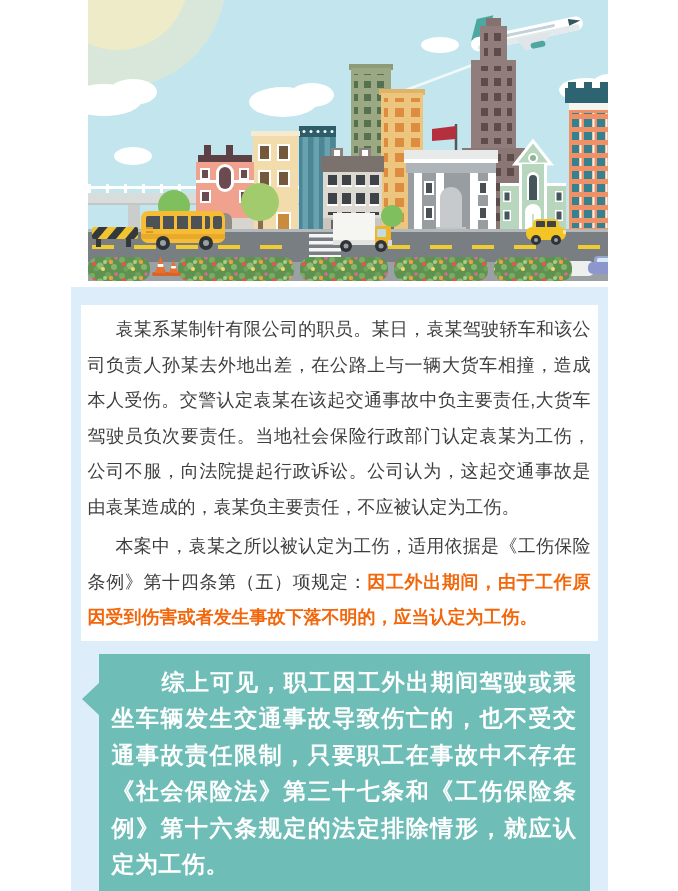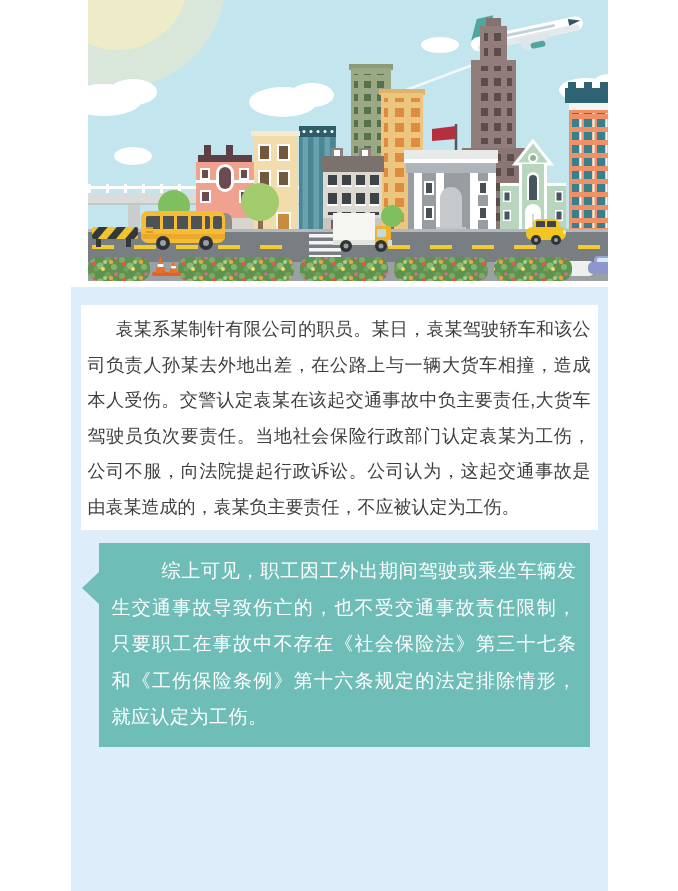--- a/index.html
+++ b/index.html
@@ -8,21 +8,21 @@
   .hero{height:287px;background:#ffffff;}
   .hero svg{display:block;margin-left:17px;}
   .lower{position:absolute;top:287px;left:0;right:0;bottom:0;background:#ddeefa;}
   .card{margin:18px 10px 0 10px;background:#ffffff;padding:7px 7px 5px 7px;}
   .card p{margin:0 0 4px 0;font-size:18px;line-height:35.5px;letter-spacing:0;color:#3e3e3e;
           text-indent:28px;text-align:justify;word-break:break-all;}
   .card p:last-child{margin-bottom:0;}
   .hl{color:#f2670c;font-weight:bold;}
   .callout{position:relative;margin:13px 18px 0 28px;background:#6ebdb7;color:#ffffff;
            padding:10px 13px 11px 13px;}
-  .callout p{margin:0;font-size:19px;font-weight:normal;line-height:36.5px;letter-spacing:.5px;
+  .callout p{margin:0;font-size:23px;font-weight:bold;line-height:36.5px;letter-spacing:.5px;
              text-indent:50px;text-align:justify;word-break:break-all;}
   .callout .arrow{position:absolute;left:-17px;top:28px;width:0;height:0;
                   border-top:17px solid transparent;border-bottom:17px solid transparent;
                   border-right:18px solid #6ebdb7;}
 </style>
 </head>
 <body>
 
 <div class="page">
 
@@ -391,20 +391,21 @@
       <rect x="79" y="272" width="14" height="4" rx="2" fill="#d8642a"></rect>
       <polygon points="81,273 85.5,260 90,273" fill="#e8702c"></polygon>
       <rect x="83" y="266" width="5" height="2.5" rx="1" fill="#ffffff"></rect>
     </g>
   </svg>
   </div>
 
   <div class="lower">
     <div class="card">
       <p>袁某系某制针有限公司的职员。某日，袁某驾驶轿车和该公司负责人孙某去外地出差，在公路上与一辆大货车相撞，造成本人受伤。交警认定袁某在该起交通事故中负主要责任,大货车驾驶员负次要责任。当地社会保险行政部门认定袁某为工伤，公司不服，向法院提起行政诉讼。公司认为，这起交通事故是由袁某造成的，袁某负主要责任，不应被认定为工伤。</p>
+      <p><span>本案中，袁某之所以被认定为工伤，适用依据是《工伤保险条例》第十四条第（五）项规定：</span><span class="hl">因工外出期间，由于工作原因受到伤害或者发生事故下落不明的，应当认定为工伤。</span></p>
     </div>
     <div class="callout">
       <span class="arrow"></span>
       <p>综上可见，职工因工外出期间驾驶或乘坐车辆发生交通事故导致伤亡的，也不受交通事故责任限制，只要职工在事故中不存在《社会保险法》第三十七条和《工伤保险条例》第十六条规定的法定排除情形，就应认定为工伤。</p>
     </div>
   </div>
 
 </div>
 
 </body></html>

